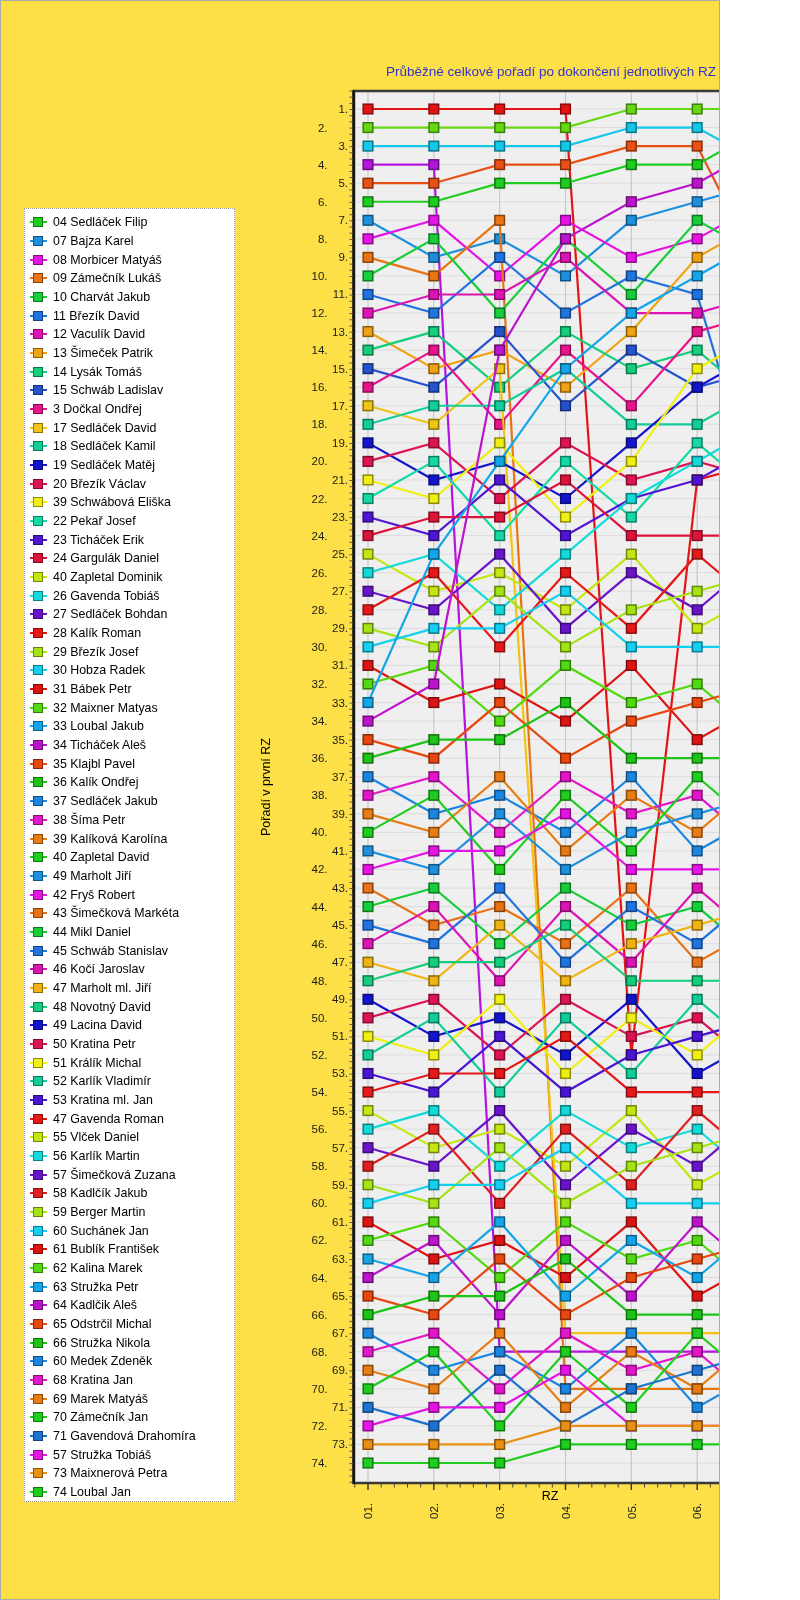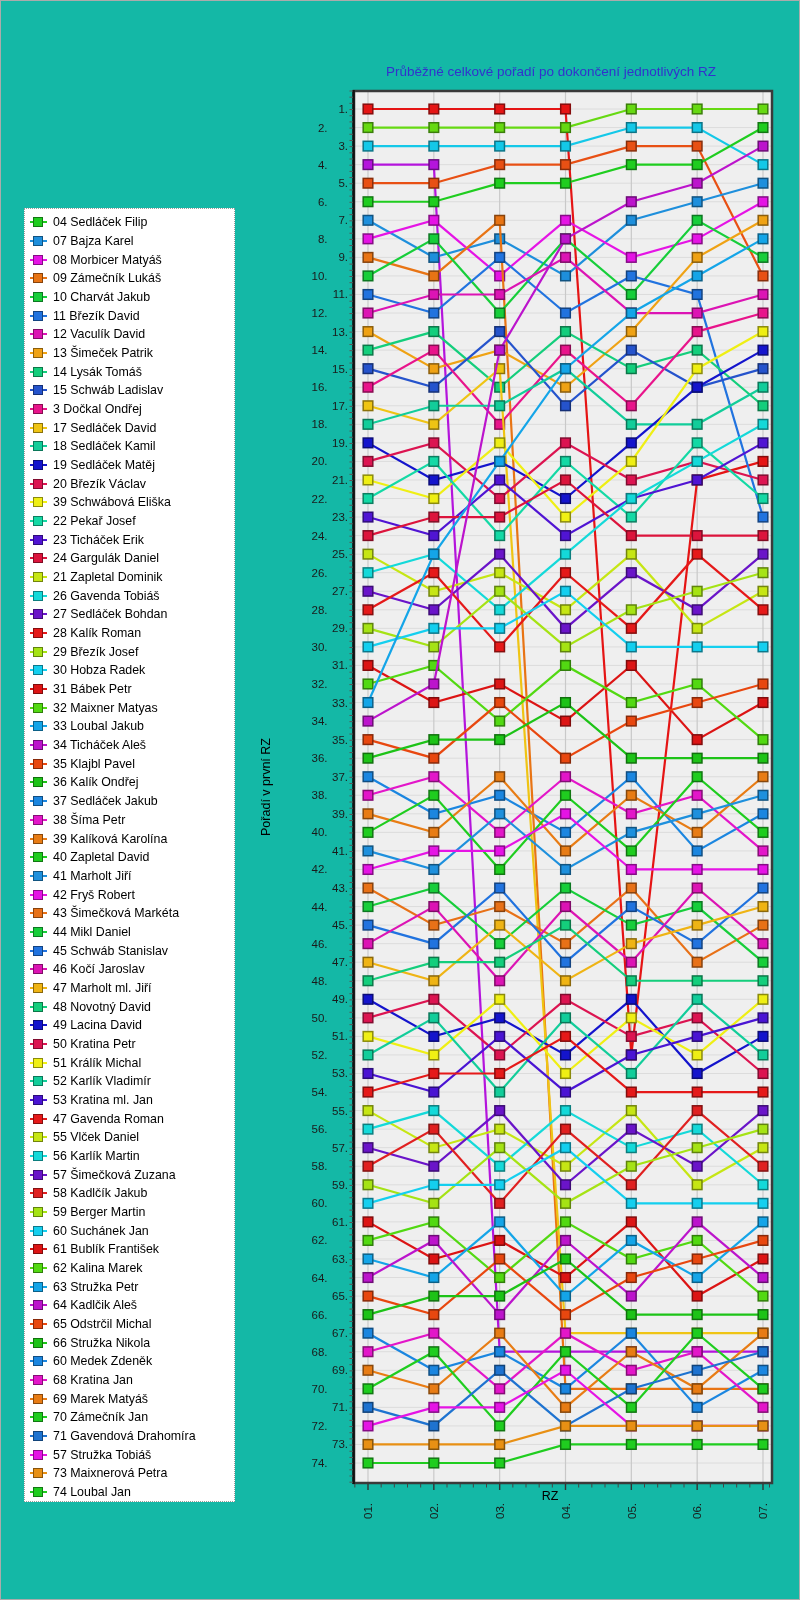--- a/index.html
+++ b/index.html
@@ -1,16 +1,16 @@
 <!DOCTYPE html>
 <html><head>
 <meta charset="utf-8">
 <style>
   html,body{margin:0;padding:0;background:#fff;font-family:"Liberation Sans",sans-serif;}
-  .canvas{position:relative;width:800px;height:1600px;background:#14b8a6;border:1px solid #ababab;box-sizing:border-box;overflow:hidden;}
+  .canvas{position:relative;width:720px;height:1600px;background:#fde047;border:1px solid #ababab;box-sizing:border-box;overflow:hidden;}
   .chart-title{position:absolute;left:320px;top:63px;width:460px;text-align:center;font-size:13.5px;color:#3232cd;white-space:nowrap;}
   .legend{position:absolute;left:23px;top:207px;width:211px;height:1294px;background:#ffffff;border:1px dotted #9a9a9a;box-sizing:border-box;padding:4px 0 0 5px;overflow:hidden;}
   .lg-row{height:18.68px;display:flex;align-items:center;font-size:12.4px;color:#000;white-space:nowrap;}
   .lg-mark{position:relative;width:17px;height:11px;margin-right:6px;flex:none;}
   .lg-stub{position:absolute;left:0;right:0;top:4.5px;height:2px;}
   .lg-sq{position:absolute;left:3px;top:0.5px;width:8px;height:8px;border:1.4px solid;box-sizing:content-box;}
   svg{position:absolute;left:0;top:0;}
   text{font-family:"Liberation Sans",sans-serif;}
 </style>
 </head>
@@ -150,21 +150,21 @@
           <i class="lg-stub" style="background: rgb(220, 20, 60);"></i>
           <i class="lg-sq" style="background: rgb(220, 20, 60); border-color: rgb(128, 12, 35);"></i>
         </span>
         <span>24 Gargulák Daniel</span>
       </div>
       <div class="lg-row">
         <span class="lg-mark">
           <i class="lg-stub" style="background: rgb(198, 230, 20);"></i>
           <i class="lg-sq" style="background: rgb(198, 230, 20); border-color: rgb(115, 133, 12);"></i>
         </span>
-        <span>21 Zapletal Dominik</span>
+        <span>40 Zapletal Dominik</span>
       </div>
       <div class="lg-row">
         <span class="lg-mark">
           <i class="lg-stub" style="background: rgb(20, 217, 217);"></i>
           <i class="lg-sq" style="background: rgb(20, 217, 217); border-color: rgb(12, 126, 126);"></i>
         </span>
         <span>26 Gavenda Tobiáš</span>
       </div>
       <div class="lg-row">
         <span class="lg-mark">
@@ -262,21 +262,21 @@
           <i class="lg-stub" style="background: rgb(31, 205, 31);"></i>
           <i class="lg-sq" style="background: rgb(31, 205, 31); border-color: rgb(18, 119, 18);"></i>
         </span>
         <span>40 Zapletal David</span>
       </div>
       <div class="lg-row">
         <span class="lg-mark">
           <i class="lg-stub" style="background: rgb(30, 144, 221);"></i>
           <i class="lg-sq" style="background: rgb(30, 144, 221); border-color: rgb(17, 84, 128);"></i>
         </span>
-        <span>41 Marholt Jiří</span>
+        <span>49 Marholt Jiří</span>
       </div>
       <div class="lg-row">
         <span class="lg-mark">
           <i class="lg-stub" style="background: rgb(229, 20, 229);"></i>
           <i class="lg-sq" style="background: rgb(229, 20, 229); border-color: rgb(133, 12, 133);"></i>
         </span>
         <span>42 Fryš Robert</span>
       </div>
       <div class="lg-row">
         <span class="lg-mark">

